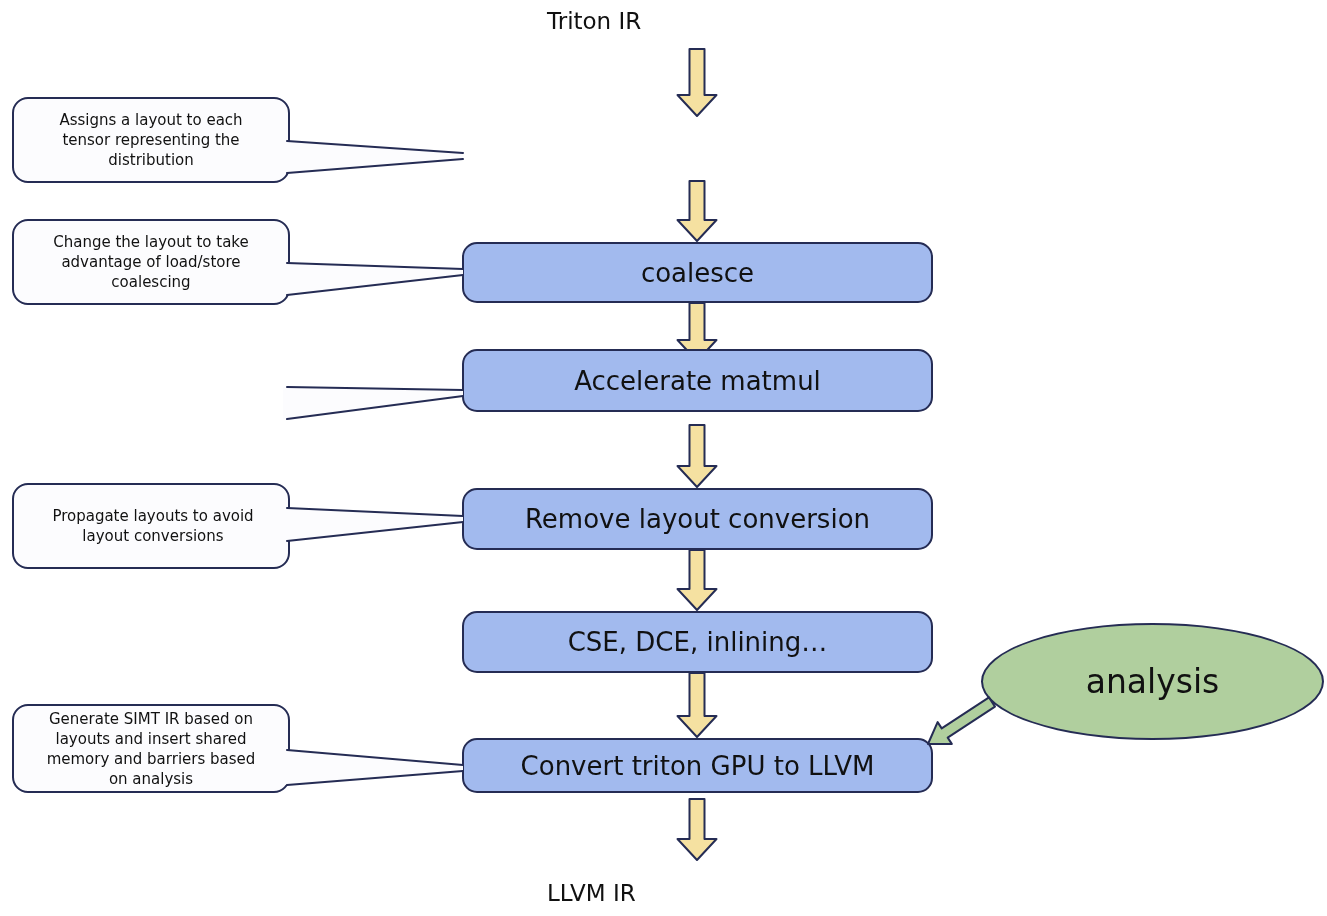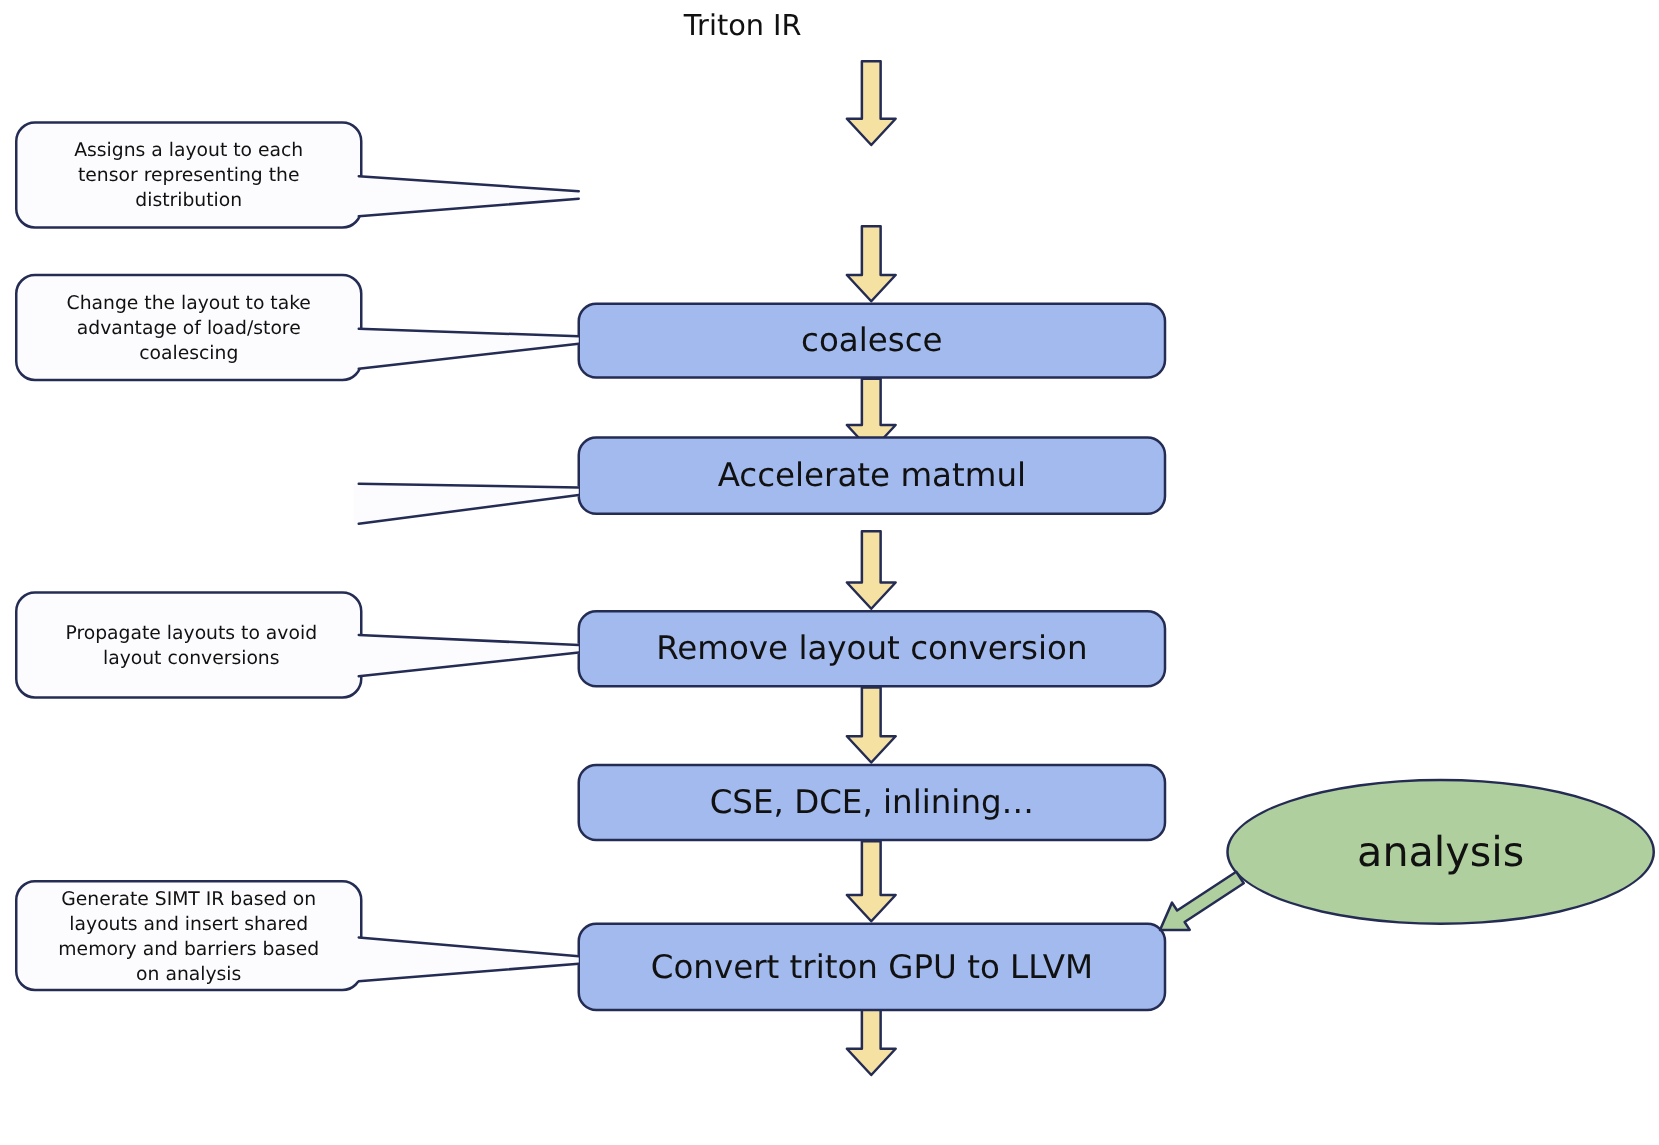--- a/index.html
+++ b/index.html
@@ -51,34 +51,35 @@
     <polygon class="yarrow" points="689.5,49 689.5,95 677.5,95 697,116 716.5,95 704.5,95 704.5,49"></polygon>
     <polygon class="yarrow" points="689.5,181 689.5,220 677.5,220 697,241 716.5,220 704.5,220 704.5,181"></polygon>
     <polygon class="yarrow" points="689.5,303 689.5,340 677.5,340 697,361 716.5,340 704.5,340 704.5,303"></polygon>
     <polygon class="yarrow" points="689.5,425 689.5,466 677.5,466 697,487 716.5,466 704.5,466 704.5,425"></polygon>
     <polygon class="yarrow" points="689.5,550 689.5,589 677.5,589 697,610 716.5,589 704.5,589 704.5,550"></polygon>
     <polygon class="yarrow" points="689.5,673 689.5,716 677.5,716 697,737 716.5,716 704.5,716 704.5,673"></polygon>
     <polygon class="yarrow" points="689.5,799 689.5,839 677.5,839 697,860 716.5,839 704.5,839 704.5,799"></polygon>
   </svg>
 
   <div class="io-label" style="left:547px;top:8px;">Triton IR</div>
+  <div class="io-label" style="left:547px;top:880px;">LLVM IR</div>
 
   <div class="flow-box" style="top:242px;height:61px;">coalesce</div>
   <div class="flow-box" style="top:349px;height:63px;">Accelerate matmul</div>
   <div class="flow-box" style="top:488px;height:62px;">Remove layout conversion</div>
   <div class="flow-box" style="top:611px;height:62px;">CSE, DCE, inlining…</div>
-  <div class="flow-box" style="top:738px;height:71px;">Convert triton GPU to LLVM</div>
+  <div class="flow-box" style="top:738px;height:55px;">Convert triton GPU to LLVM</div>
 
   <div class="callout" style="top:97px;height:86px;">Assigns a layout to each
 tensor representing the
 distribution</div>
   <div class="callout" style="top:219px;height:86px;">Change the layout to take
 advantage of load/store
 coalescing</div>
-  <div class="callout" style="top:473px;height:86px;padding-left:22px;">Propagate layouts to avoid
+  <div class="callout" style="top:483px;height:86px;padding-left:22px;">Propagate layouts to avoid
 layout conversions</div>
   <div class="callout" style="top:704px;height:89px;">Generate SIMT IR based on
 layouts and insert shared
 memory and barriers based
 on analysis</div>
 
   <div class="ellipse">analysis</div>
 
   <svg class="layer" viewBox="0 0 1327 916">
 

